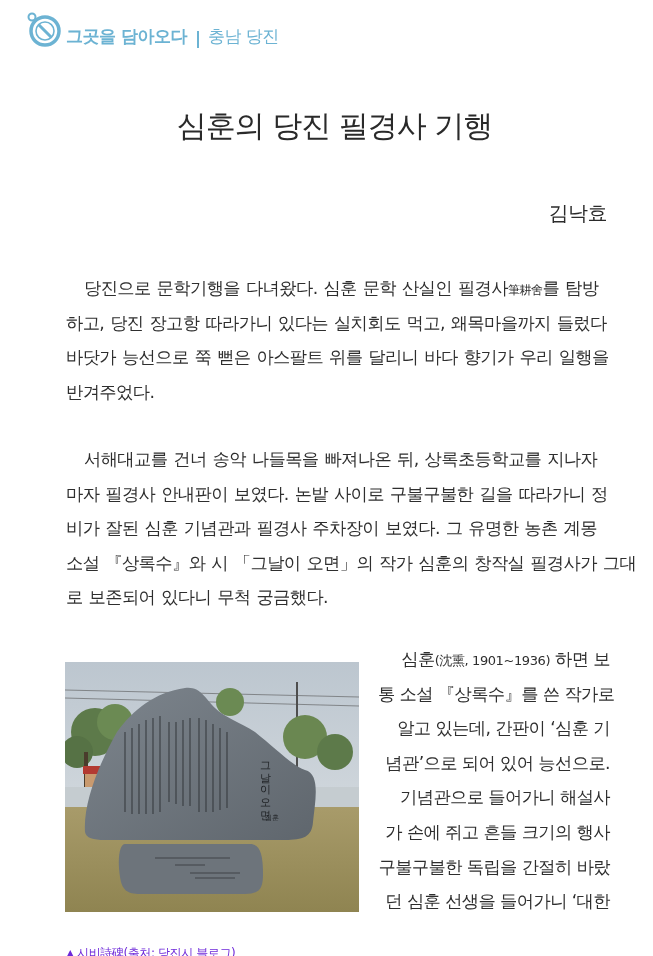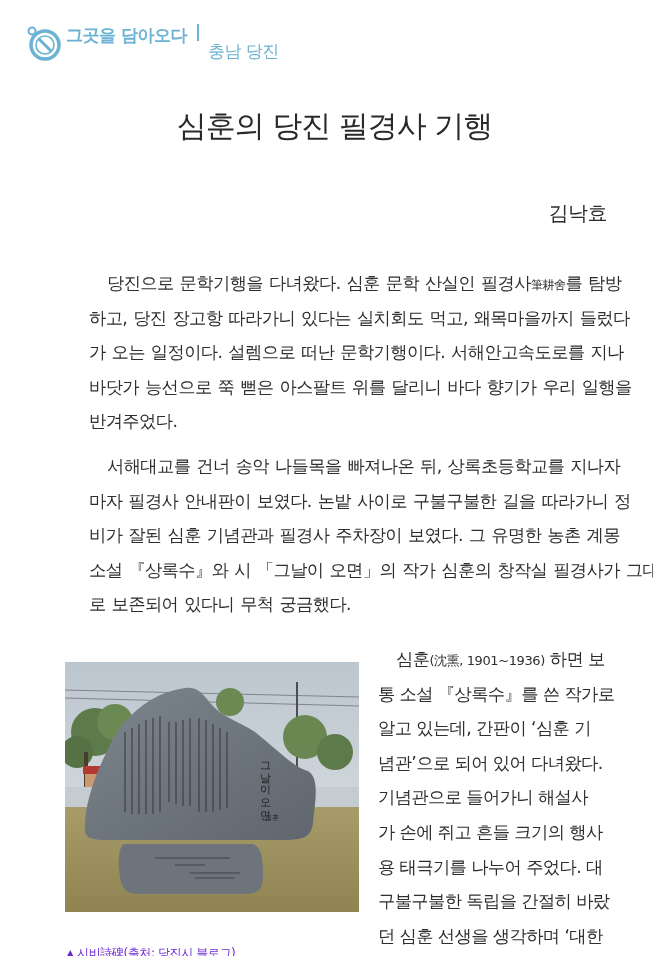--- a/index.html
+++ b/index.html
@@ -2,22 +2,22 @@
 <html><head>
 <meta charset="utf-8">
 <style>
   html, body { margin: 0; padding: 0; background: #ffffff; }
   body {
     width: 653px; height: 956px; position: relative; overflow: hidden;
     font-family: "DejaVu Sans", "Liberation Sans", sans-serif;
     color: #2b2b2b;
   }
   .header {
-    position: absolute; left: 24px; top: 24px; height: 36px;
-    display: flex; align-items: flex-start;
+    position: absolute; left: 24px; top: 12px; height: 36px;
+    display: flex; align-items: flex-end;
   }
   .header .logo { width: 38px; height: 38px; margin-right: 4px; }
   .header .series {
     font-size: 17px; font-weight: bold; color: #6cb3d3; letter-spacing: -0.5px;
   }
   .header .sep {
     display: inline-block; width: 2px; height: 17px; background: #6cb3d3;
     margin: 0 9px 0 10px;
   }
   .header .region { font-size: 17px; color: #6cb3d3; letter-spacing: -0.5px; margin-top: 16px; }
@@ -26,45 +26,44 @@
     position: absolute; left: 0; width: 653px; top: 98px; text-align: center;
     font-family: "DejaVu Sans", sans-serif;
     font-size: 30px; font-weight: normal; color: #2a2a2a; letter-spacing: -1px;
   }
   .author {
     position: absolute; right: 46px; top: 200px;
     font-size: 20px; color: #2a2a2a; letter-spacing: -0.5px; margin-left: 20px;
   }
   .body-text {
     position: absolute; left: 66px; width: 540px;
-    font-size: 17.3px; line-height: 37px; color: #2e2e2e;
+    font-size: 17.3px; line-height: 47px; color: #2e2e2e;
     letter-spacing: -0.6px; word-spacing: 1px; text-align: justify;
     white-space: nowrap;
-    margin-left: 23px;
   }
   .body-text .line { display: block; height: 34.6px; }
   .body-text .line.indent { padding-left: 18px; }
   .p1 { top: 265px; }
-  .p2 { top: 448px; }
+  .p2 { top: 436px; }
   .hanja { font-size: 12px; letter-spacing: -0.5px; }
 
   .figure {
     position: absolute; left: 65px; top: 662px; width: 294px; height: 250px;
     overflow: hidden; background: #cfd6db;
   }
   .caption {
     position: absolute; left: 66px; top: 945px;
     font-size: 12px; color: #6d28d9; letter-spacing: -0.4px;
   }
   .caption .tri { font-size: 11px; margin-right: 3px; }
 
   .side-text {
     position: absolute; left: 378px; top: 642px; width: 232px;
     font-size: 17.3px; line-height: 34.6px; color: #2e2e2e;
-    letter-spacing: -0.6px; white-space: nowrap;
+    letter-spacing: -0.6px; white-space: nowrap; text-align: right;
   }
   .side-text .line { display: block; height: 34.6px; }
   .side-text .line.indent { padding-left: 18px; }
   .small { font-size: 13px; letter-spacing: -0.4px; }
 </style>
 </head>
 <body>
 
 <div class="header">
   <svg class="logo" viewBox="0 0 38 38">
@@ -79,21 +78,20 @@
   <span class="region">충남 당진</span>
 </div>
 
 <h1 class="title" style="margin:8px;">심훈의 당진 필경사 기행</h1>
 
 <div class="author">김낙효</div>
 
 <div class="body-text p1">
   <span class="line indent"><span>당진으로 문학기행을 다녀왔다. 심훈 문학 산실인 필경사</span><span class="hanja">筆耕舍</span><span>를 탐방</span></span>
   <span class="line">하고, 당진 장고항 따라가니 있다는 실치회도 먹고, 왜목마을까지 들렀다</span>
-  <span class="line">가 오는 일정이다. 설렘으로 떠난 문학기행이다. 서해안고속도로를 지나</span>
   <span class="line">바닷가 능선으로 쭉 뻗은 아스팔트 위를 달리니 바다 향기가 우리 일행을</span>
   <span class="line">반겨주었다.</span>
 </div>
 
 <div class="body-text p2">
   <span class="line indent">서해대교를 건너 송악 나들목을 빠져나온 뒤, 상록초등학교를 지나자</span>
   <span class="line">마자 필경사 안내판이 보였다. 논밭 사이로 구불구불한 길을 따라가니 정</span>
   <span class="line">비가 잘된 심훈 기념관과 필경사 주차장이 보였다. 그 유명한 농촌 계몽</span>
   <span class="line">소설 『상록수』와 시 「그날이 오면」의 작가 심훈의 창작실 필경사가 그대</span>
   <span class="line">로 보존되어 있다니 무척 궁금했다.</span>
@@ -168,19 +166,18 @@
 </div>
 
 <div class="caption">
   <span class="tri">▲</span><span>시비詩碑(출처: 당진시 블로그)</span>
 </div>
 
 <div class="side-text">
   <span class="line indent"><span>심훈</span><span class="small">(沈熏, 1901~1936)</span><span> 하면 보</span></span>
   <span class="line">통 소설 『상록수』를 쓴 작가로</span>
   <span class="line">알고 있는데, 간판이 ‘심훈 기</span>
-  <span class="line">념관’으로 되어 있어 다녀왔다.</span>
+  <span class="line">념관’으로 되어 있어 능선으로.</span>
   <span class="line">기념관으로 들어가니 해설사</span>
   <span class="line">가 손에 쥐고 흔들 크기의 행사</span>
-  <span class="line">용 태극기를 나누어 주었다. 대</span>
   <span class="line">구불구불한 독립을 간절히 바랐</span>
-  <span class="line">던 심훈 선생을 생각하며 ‘대한</span>
+  <span class="line">던 심훈 선생을 들어가니 ‘대한</span>
 </div>
 
 </body></html>

